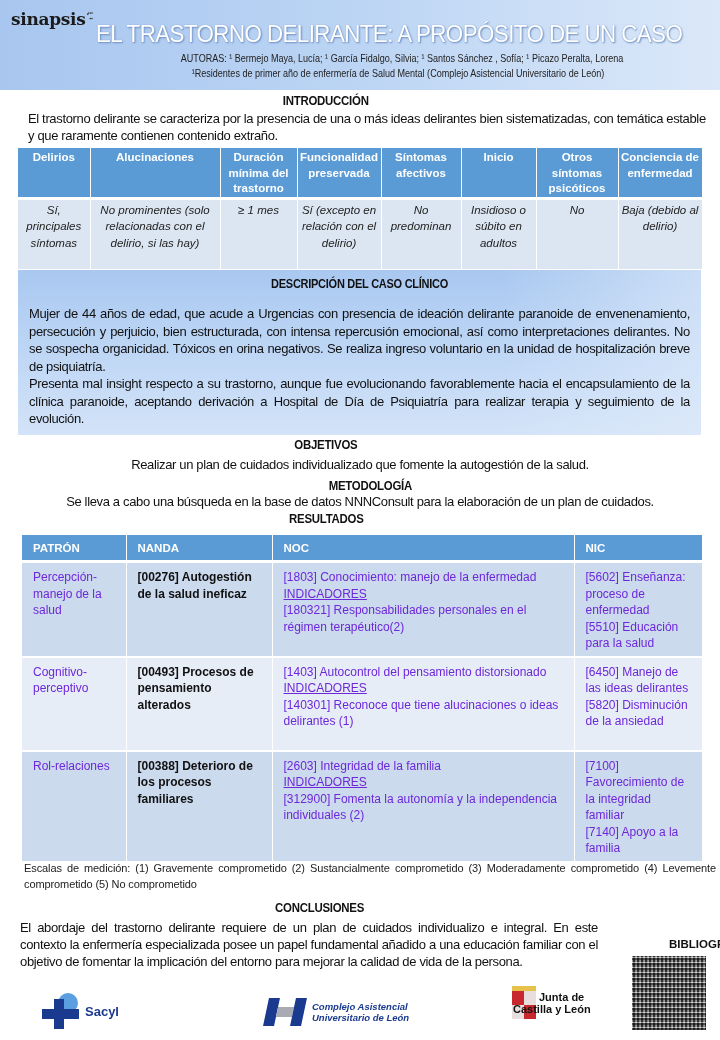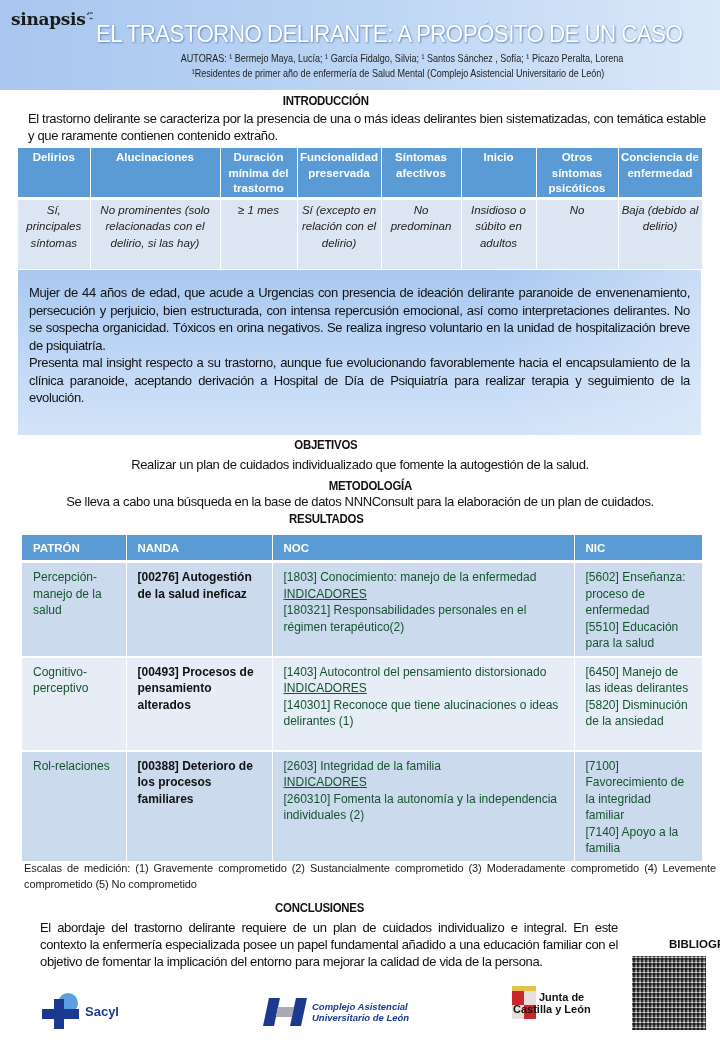--- a/index.html
+++ b/index.html
@@ -80,21 +80,21 @@
   
   .t2 { position: absolute; left: 22px; top: 535px; width: 680px; }
   .t2 th {
     background: #5b9bd5; color: #fff; font-size: 11.5px; font-weight: bold;
     text-align: left; padding: 5px 11px; border-right: 1px solid #fff;
     border-bottom: 3px solid #fff; height: 15px;
   }
   .t2 td {
     background: #ccdaee; font-size: 12px; line-height: 16.5px; vertical-align: top;
     padding: 6px 9px 4px 11px; border-right: 1px solid #fff; border-bottom: 2px solid #fff;
-    color: #14532d;
+    color: #6d28d9;
   }
   .t2 tr.r2 td { background: #e6edf7; }
   .t2 td.nanda { font-weight: bold; color: #111; }
   .t2 .ind { text-decoration: underline; }
   .t2 .line { display: block; }
 
   .scales {
     position: absolute; left: 24px; top: 860px; width: 692px;
     font-size: 11px; line-height: 16px; text-align: justify; color: #222;
     letter-spacing: -0.1px;
@@ -175,20 +175,21 @@
     <td>Sí (excepto en relación con el delirio)</td>
     <td>No predominan</td>
     <td>Insidioso o súbito en adultos</td>
     <td>No</td>
     <td>Baja (debido al delirio)</td>
   </tr>
 </tbody>
   </table>
 
 <div class="case-box">
+  <div class="sec-title"><span>DESCRIPCIÓN DEL CASO CLÍNICO</span></div>
   <div class="case-text">
     <p>Mujer de 44 años de edad, que acude a Urgencias con presencia de ideación delirante paranoide de envenenamiento, persecución y perjuicio, bien estructurada, con intensa repercusión emocional, así como interpretaciones delirantes. No se sospecha  organicidad. Tóxicos en orina negativos. Se realiza ingreso voluntario en la unidad de hospitalización breve de psiquiatría.</p>
     <p>Presenta mal insight respecto a su trastorno, aunque fue evolucionando favorablemente hacia el encapsulamiento de la clínica paranoide, aceptando derivación a Hospital de Día de Psiquiatría para realizar terapia y seguimiento de la evolución.</p>
   </div>
 </div>
 
 <div class="sec-title" style="top:437px;"><span>OBJETIVOS</span></div>
 <div class="para centered" style="left:0; top:456px; width:720px;">Realizar un plan de cuidados individualizado que fomente la autogestión de la salud.</div>
 <div class="sec-title" style="top:478px;padding-left:44px;"><span>METODOLOGÍA</span></div>
 <div class="para centered" style="left:0; top:493px; width:720px;">Se lleva a cabo una búsqueda en la base de datos NNNConsult para la elaboración de un plan de cuidados.</div>
@@ -233,34 +234,34 @@
       <span class="line">[6450] Manejo de las ideas delirantes</span>
       <span class="line">[5820] Disminución de la ansiedad</span>
     </td>
   </tr>
   <tr class="r1" style="height:106px;">
     <td>Rol-relaciones</td>
     <td class="nanda">[00388] Deterioro de los procesos familiares</td>
     <td>
       <span class="line">[2603] Integridad de la familia</span>
       <span class="line ind">INDICADORES</span>
-      <span class="line">[260310] Fomenta la autonomía y la independencia individuales (2)</span>
+      <span class="line">[312900] Fomenta la autonomía y la independencia individuales (2)</span>
     </td>
     <td>
       <span class="line"> [7100] Favorecimiento de la integridad familiar</span>
       <span class="line">[7140] Apoyo a la familia</span>
     </td>
   </tr>
 </tbody>
   </table>
 
 <div class="scales">Escalas de medición: (1) Gravemente comprometido (2) Sustancialmente comprometido (3) Moderadamente comprometido (4) Levemente comprometido (5) No comprometido</div>
 
 <div class="sec-title" style="top:900px; left:0; width:640px;"><span>CONCLUSIONES</span></div>
-<div class="para justify" style="left:40px; top:919px; width:578px;">El abordaje del trastorno delirante requiere de un plan de cuidados individualizo e integral. En este contexto la enfermería especializada posee un papel fundamental añadido a una educación familiar con el objetivo de fomentar la implicación del entorno para mejorar la calidad de vida de la persona.</div>
+<div class="para justify" style="left:20px; top:919px; width:578px;">El abordaje del trastorno delirante requiere de un plan de cuidados individualizo e integral. En este contexto la enfermería especializada posee un papel fundamental añadido a una educación familiar con el objetivo de fomentar la implicación del entorno para mejorar la calidad de vida de la persona.</div>
 
 <div class="biblio-label">BIBLIOGRAFÍA</div>
 <div class="qr"></div>
 
 <div class="logo logo-sacyl">
   <div class="sacyl-mark">
     <div class="c"></div>
       <div class="v"></div>
       <div class="h"></div>
   </div>

